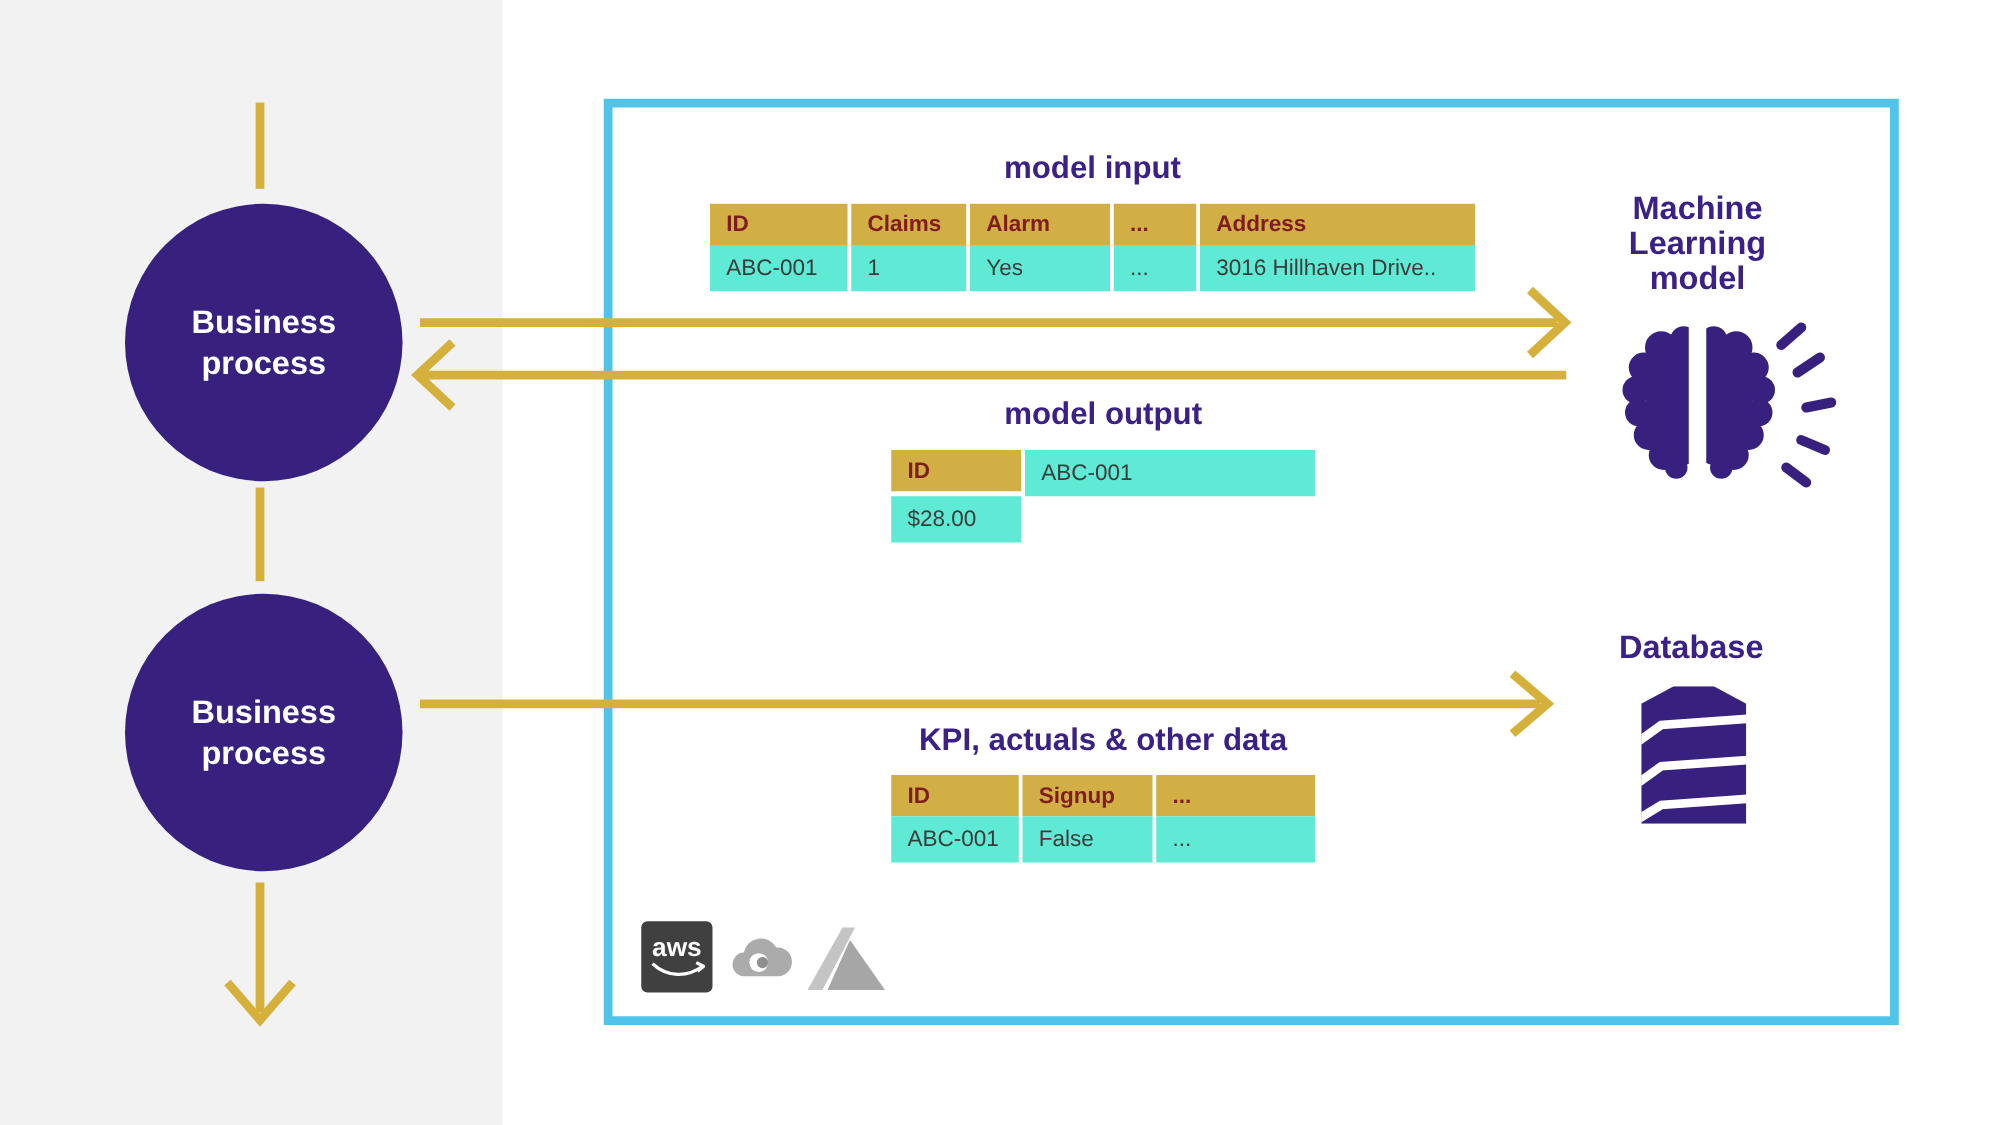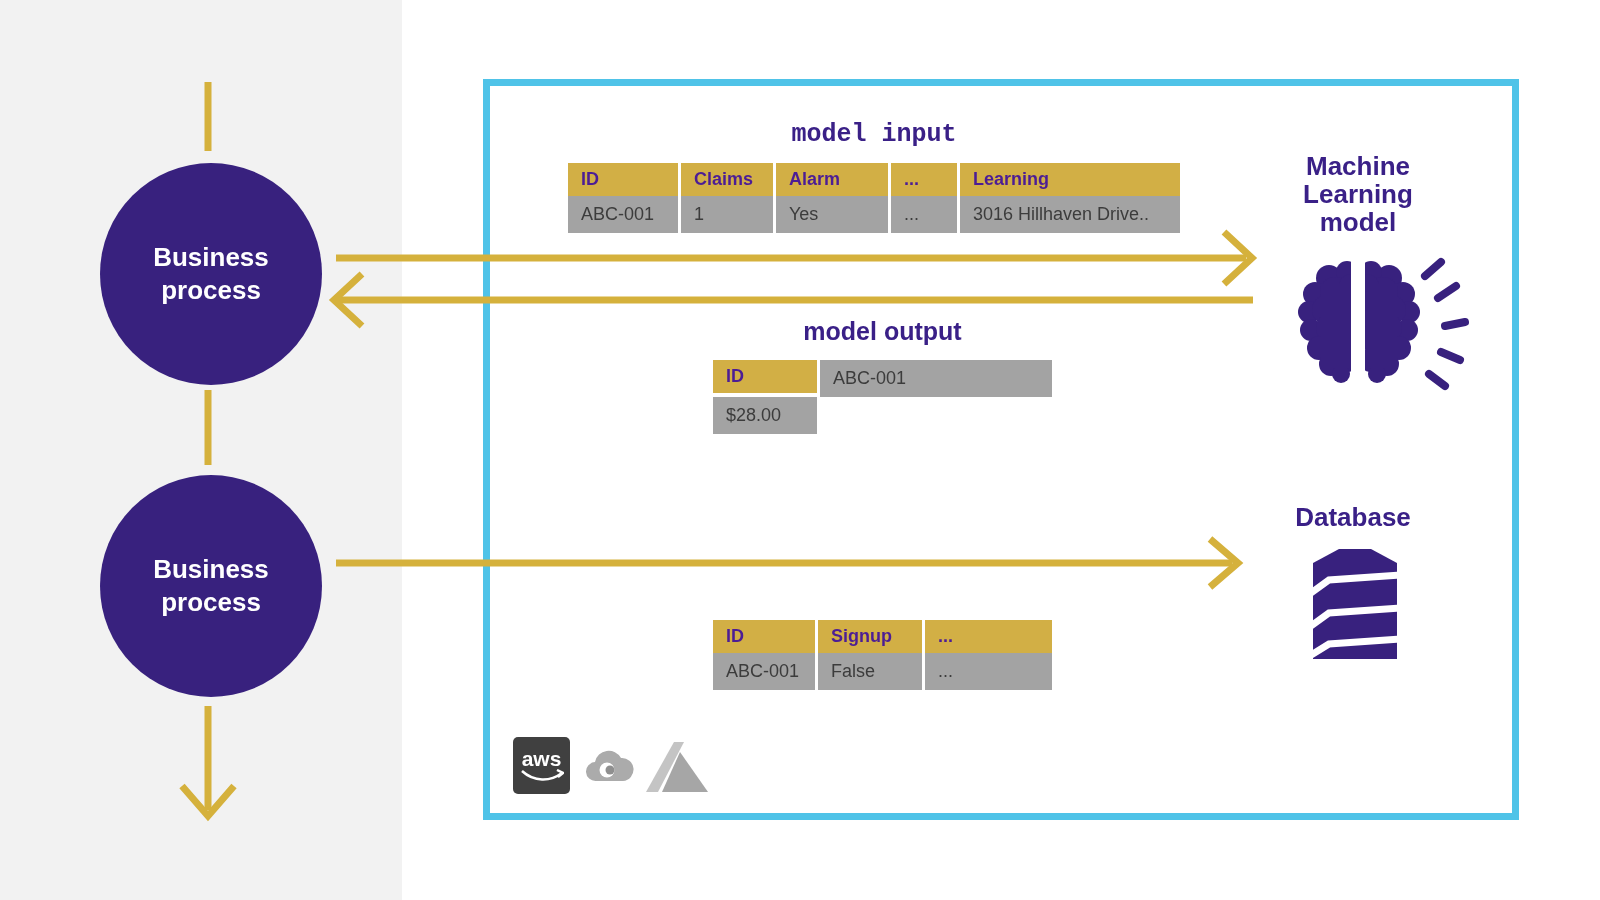--- a/index.html
+++ b/index.html
@@ -17,29 +17,29 @@
   
   .env-box{position:absolute;left:483px;top:79px;width:1036px;height:741px;
            border:7px solid #4FC3E8;box-sizing:border-box;background:#fff;z-index:1;}
 
   
   .arrows{position:absolute;left:0;top:0;width:1600px;height:900px;z-index:5;pointer-events:none;}
   .arrows path{stroke:#D5B13C;stroke-width:7;fill:none;}
 
   
   .sec-title{position:absolute;color:#3A2087;font-weight:700;font-size:25px;text-align:center;z-index:3;}
-  .t-input{left:568px;top:120px;width:612px;font-family:Liberation Mono, monospace;}
+  .t-input{left:568px;top:120px;width:612px;}
   .t-output{left:713px;top:317px;width:339px;}
   .t-kpi{left:713px;top:578px;width:339px;}
 
   
   .tbl{position:absolute;display:grid;column-gap:3px;row-gap:0;z-index:3;}
-  .tbl .h{background:#D2AF45;color:#4c1d95;font-weight:700;font-size:18px;height:33px;
+  .tbl .h{background:#D2AF45;color:#7f1d1d;font-weight:700;font-size:18px;height:33px;
           line-height:33px;padding-left:13px;overflow:hidden;white-space:nowrap;}
-  .tbl .d{background:#a3a3a3;color:#3C3C3C;font-size:18px;height:37px;line-height:37px;
+  .tbl .d{background:#5eead4;color:#3C3C3C;font-size:18px;height:37px;line-height:37px;
           padding-left:13px;overflow:hidden;white-space:nowrap;}
   .tbl-input{left:568px;top:163px;grid-template-columns:110px 92px 112px 66px 220px;}
   .tbl-output{left:713px;top:360px;grid-template-columns:104px 232px;}
   .tbl-kpi{left:713px;top:620px;grid-template-columns:102px 104px 127px;}
 
   
   .ml-label{position:absolute;left:1283px;top:152px;width:150px;text-align:center;
             color:#3A2087;font-size:26px;font-weight:700;line-height:1.08;z-index:3;}
   .db-label{position:absolute;left:1278px;top:502px;width:150px;text-align:center;
             color:#3A2087;font-size:26px;font-weight:700;z-index:3;}
@@ -71,35 +71,36 @@
   </div>
 
   <div class="env-box"></div>
 
   <div class="sec-title t-input">model input</div>
   <div class="tbl tbl-input">
     <div class="h">ID</div>
     <div class="h">Claims</div>
     <div class="h">Alarm</div>
     <div class="h">...</div>
-    <div class="h">Learning</div>
+    <div class="h">Address</div>
     <div class="d">ABC-001</div>
     <div class="d">1</div>
     <div class="d">Yes</div>
     <div class="d">...</div>
     <div class="d">3016 Hillhaven Drive..</div>
   </div>
 
   <div class="sec-title t-output">model output</div>
   <div class="tbl tbl-output">
     <div class="h">ID</div>
     <div class="d">ABC-001</div>
     <div class="d">$28.00</div>
   </div>
 
+  <div class="sec-title t-kpi">KPI, actuals &amp; other data</div>
   <div class="tbl tbl-kpi">
     <div class="h">ID</div>
     <div class="h">Signup</div>
     <div class="h">...</div>
     <div class="d">ABC-001</div>
     <div class="d">False</div>
     <div class="d">...</div>
   </div>
 
   <div class="ml-label">Machine Learning model</div>

